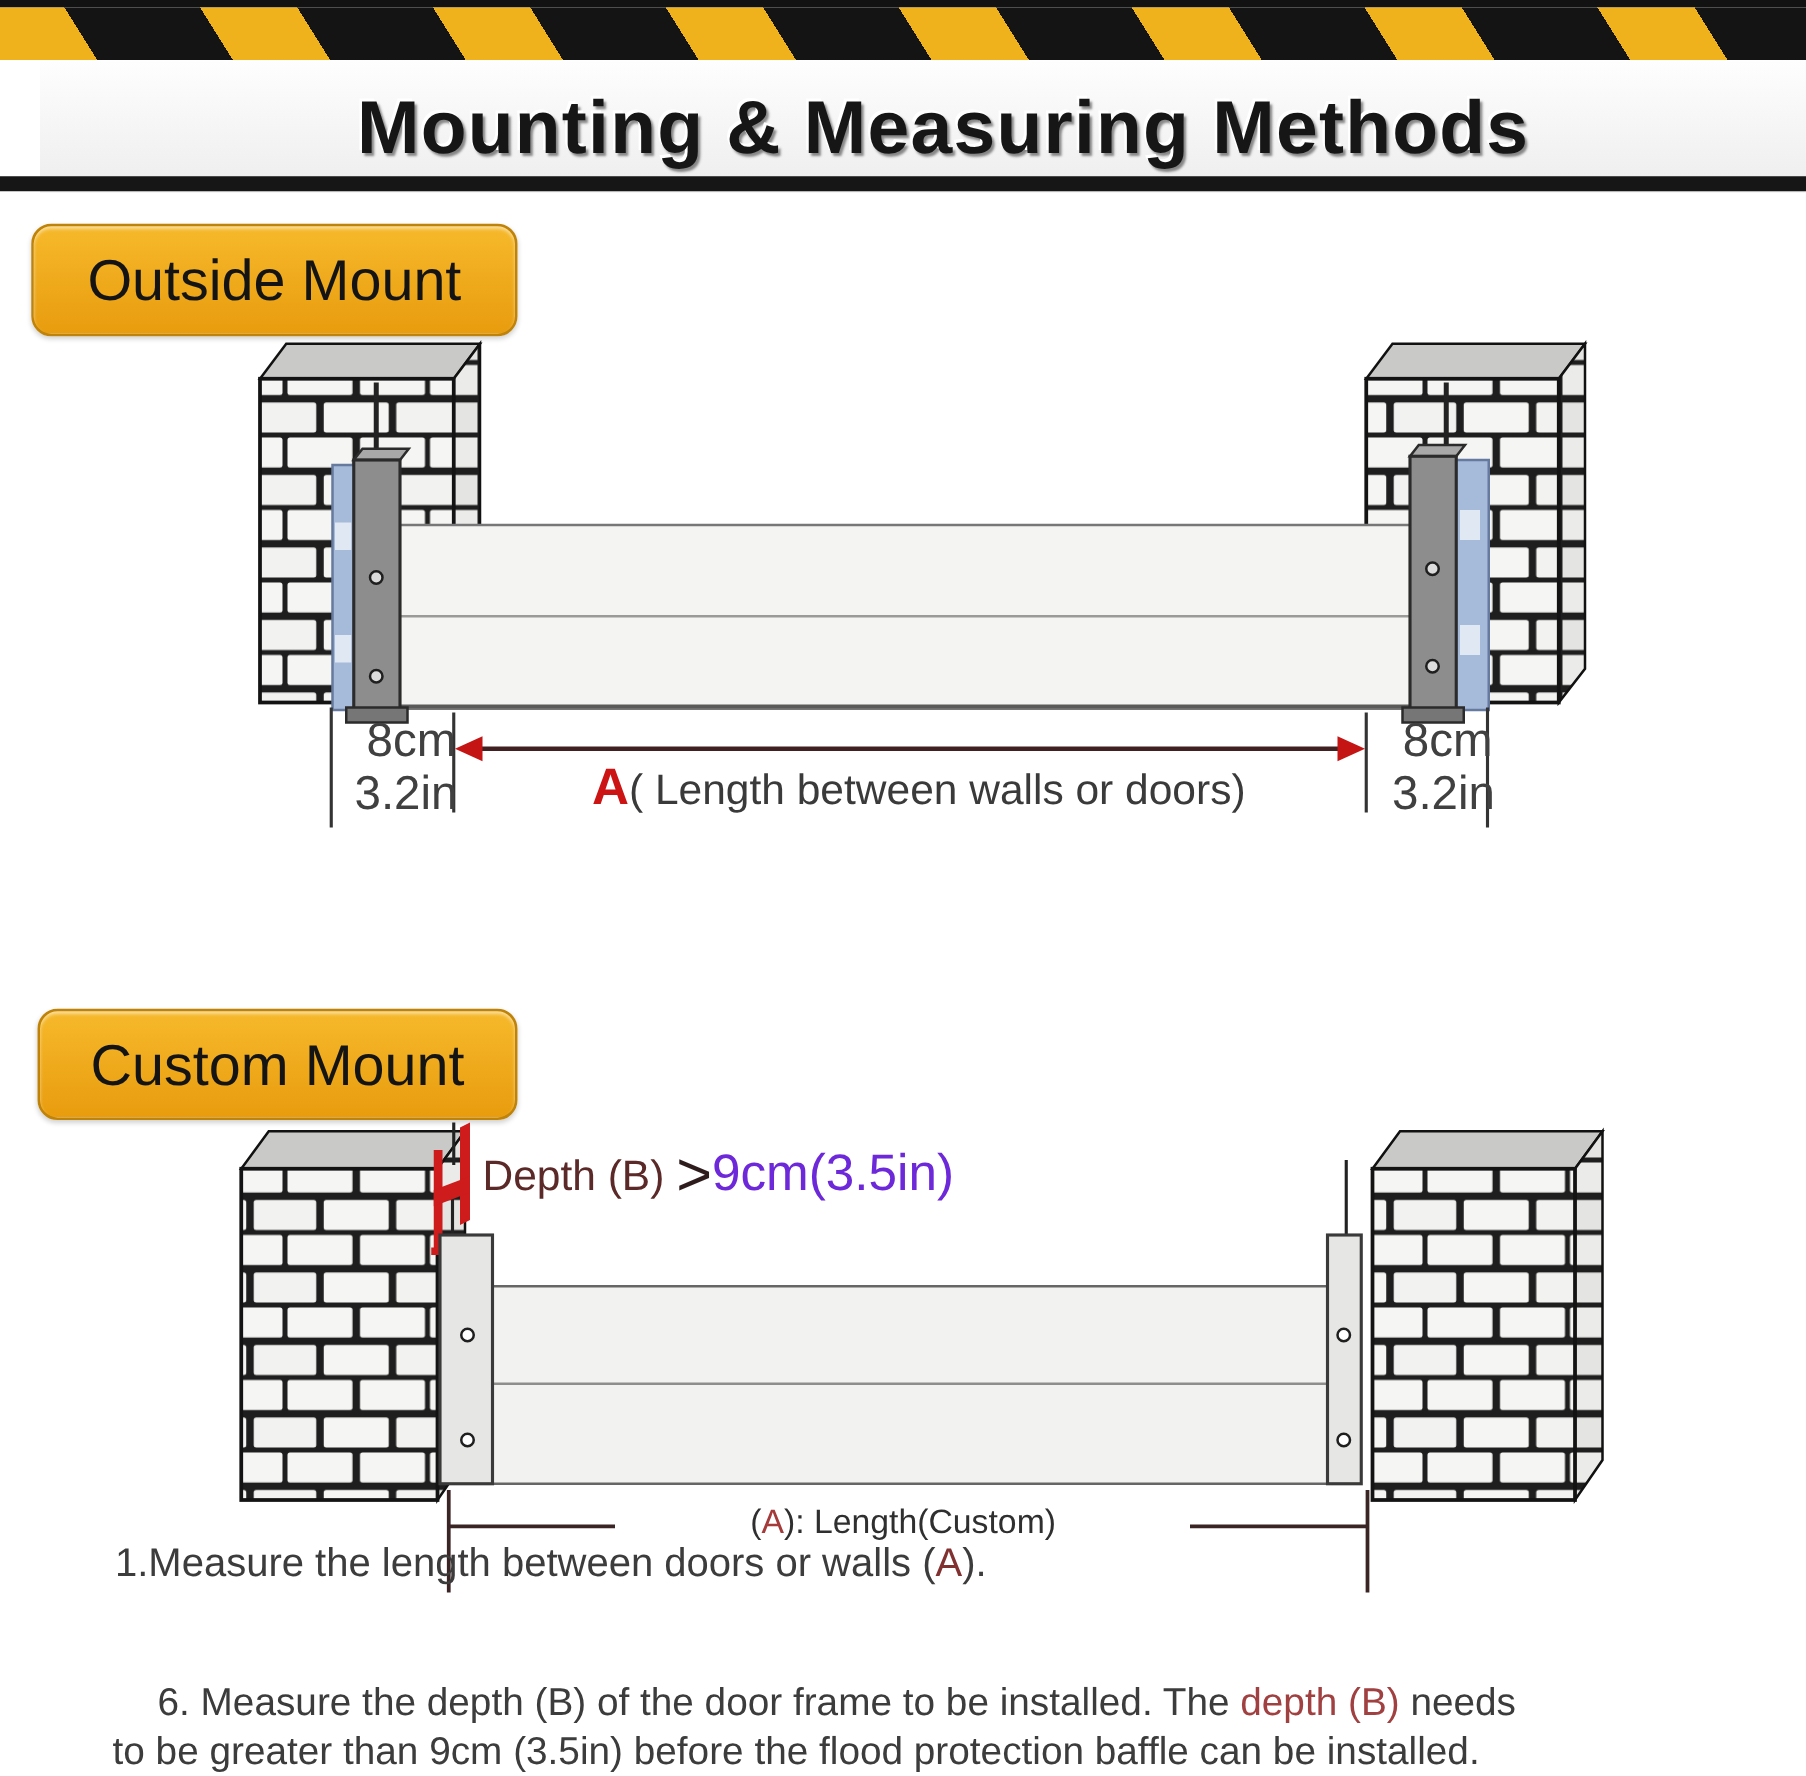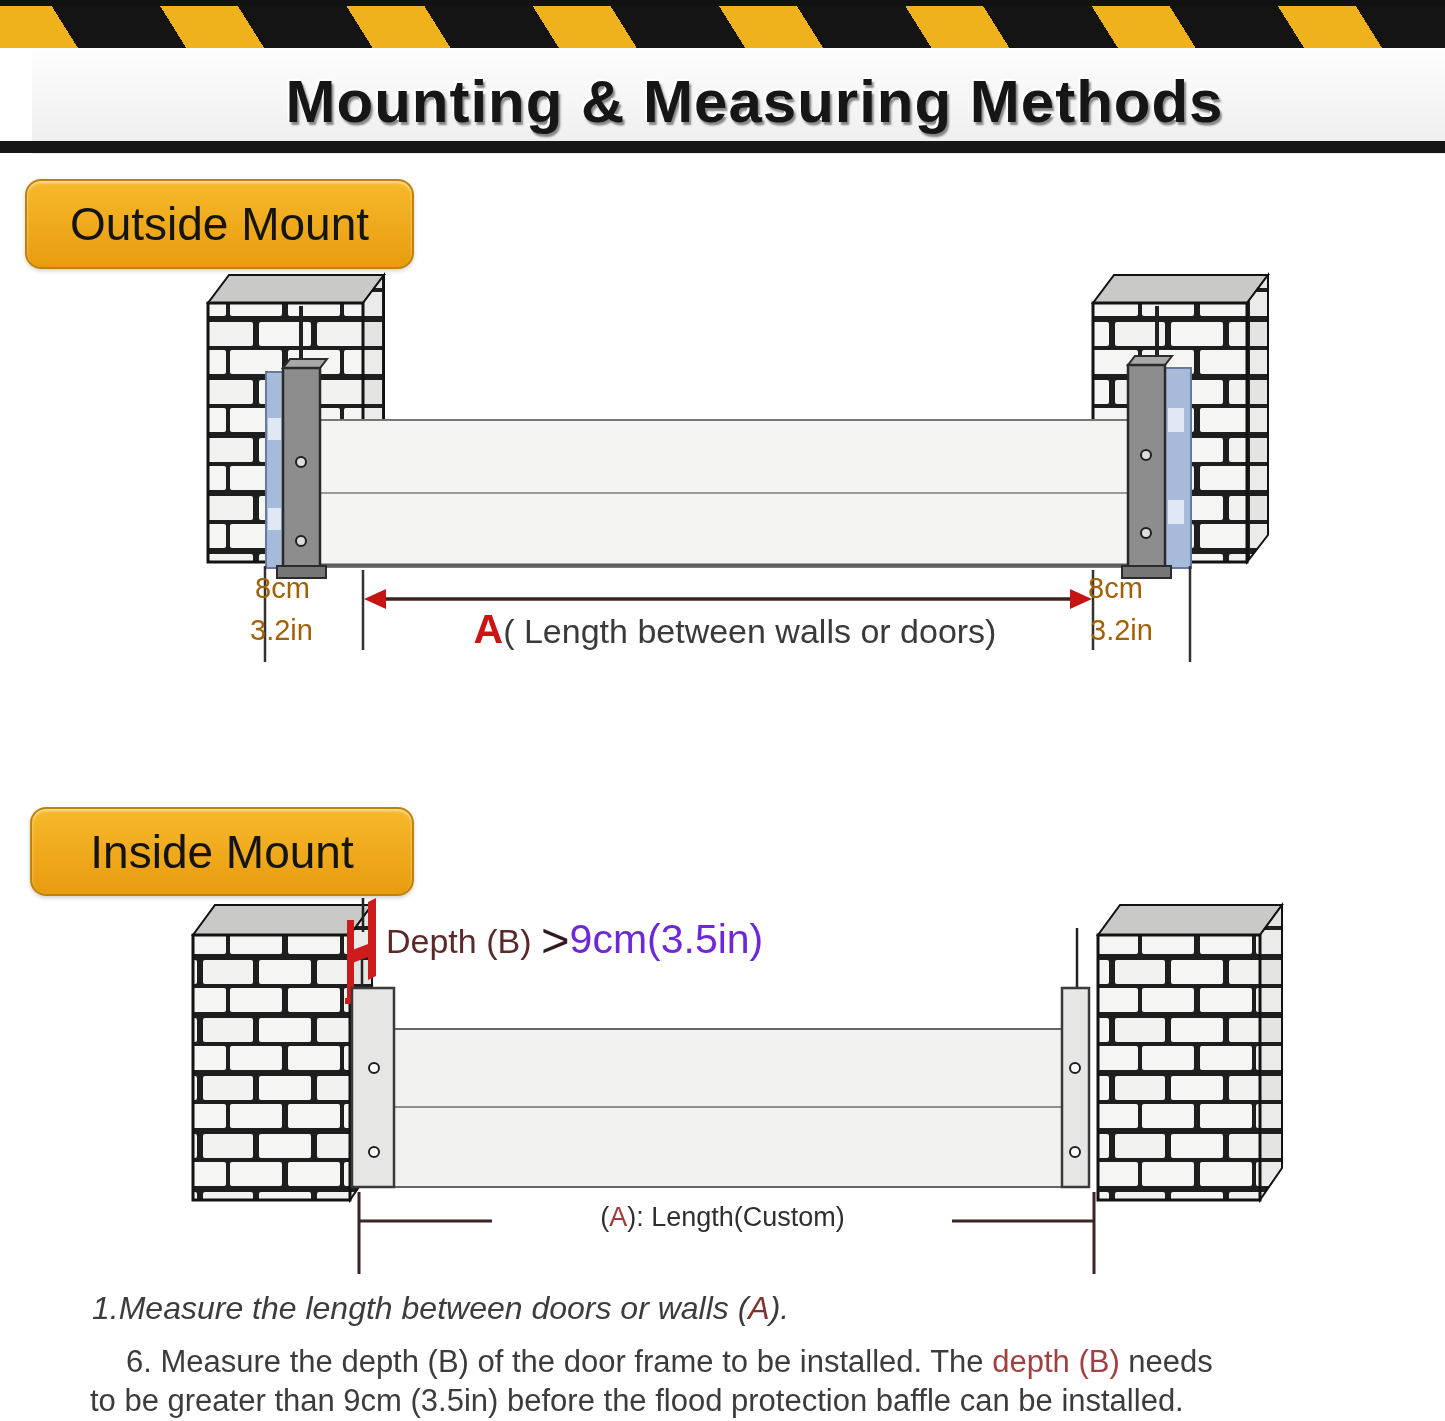--- a/index.html
+++ b/index.html
@@ -18,21 +18,21 @@
   .hdr-black-bottom{left:0;top:141px;width:1445px;height:12px;background:#161616;}
 
   
   .badge{background:linear-gradient(#f6b92b,#e89c0e);border:2px solid #bf830a;border-radius:16px;
      display:flex;align-items:center;justify-content:center;font-size:46px;color:#141414;
      box-shadow:inset 0 2px 3px rgba(255,255,255,.55), 0 2px 4px rgba(0,0,0,.18);}
   .badge-outside{left:25px;top:179px;width:385px;height:86px;}
   .badge-inside{left:30px;top:807px;width:380px;height:85px;}
 
   
-  .dim{font-size:29px;color:#a16207;text-align:left;}
+  .dim{font-size:38px;color:#404040;text-align:right;}
   .span-label{font-size:34px;color:#3a3a3a;text-align:center;white-space:nowrap;}
   .span-label .em{color:#cc1414;font-weight:bold;font-size:41px;}
   .step{font-size:33px;color:#3c3c3c;white-space:nowrap;}
   .step .em{color:#823131;}
   .step-sm{font-size:31px;}
   .depth-label{white-space:nowrap;}
   .depth-label .d1{font-size:34px;color:#5c2929;}
   .depth-label .d2{font-size:49px;color:#2e1c1c;vertical-align:-4px;}
   .depth-label .d3{font-size:41px;color:#6d28d9;}
   .len-label{font-size:27px;color:#2f2f2f;text-align:center;white-space:nowrap;}
@@ -133,21 +133,21 @@
   <div class="abs dim" style="left:255px;top:572px;width:110px;">8cm</div>
   <div class="abs dim" style="left:250px;top:614px;width:116px;">3.2in</div>
   <div class="abs span-label" style="left:380px;top:606px;width:710px;">
     <span class="em">A</span><span>( Length between walls or doors)</span>
   </div>
   <div class="abs dim" style="left:1088px;top:572px;width:106px;">8cm</div>
   <div class="abs dim" style="left:1090px;top:614px;width:106px;">3.2in</div>
 
 
   <div class="abs badge badge-inside">
-    <span>Inside Mount</span>
+    <span>Custom Mount</span>
   </div>
 
   <svg class="abs" style="left:0;top:895px;" width="1445" height="385" viewBox="0 895 1445 385">
 
     <g>
       <polygon points="193,935 350,935 372,905 215,905" fill="#c9c9c7" stroke="#111" stroke-width="2"></polygon>
       <polygon points="350,935 372,905 372,1168 350,1200" fill="url(#pside)" stroke="#111" stroke-width="2"></polygon>
       <rect x="193" y="935" width="157" height="265" fill="url(#pbrick)" stroke="#131313" stroke-width="3"></rect>
       <line x1="363" y1="898" x2="363" y2="932" stroke="#222" stroke-width="2.5"></line>
       <line x1="362" y1="955" x2="362" y2="990" stroke="#222" stroke-width="2.5"></line>
@@ -191,21 +191,21 @@
     </g>
   </svg>
 
   <div class="abs depth-label" style="left:386px;top:912px;">
     <span class="d1">Depth (B) </span><span class="d2">&gt;</span><span class="d3">9cm(3.5in)</span>
   </div>
   <div class="abs len-label" style="left:420px;top:1202px;width:605px;">
     <span>(</span><span class="em">A</span><span>): Length(Custom)</span>
   </div>
 
-  <div class="abs step" style="left:92px;top:1290px;font-size:32px;font-style:italic;">
+  <div class="abs step" style="left:92px;top:1232px;font-size:32px;">
     <span>1.Measure the length between doors or walls (</span><span class="em">A</span><span>).</span>
   </div>
   <div class="abs step step-sm" style="left:126px;top:1344px;">
     <span>6. Measure the depth (B) of the door frame to be installed. The </span><span class="em" style="color:#a04040;">depth (B)</span><span> needs</span>
   </div>
   <div class="abs step step-sm" style="left:90px;top:1383px;">
     <span>to be greater than 9cm (3.5in) before the flood protection baffle can be installed.</span>
   </div>
 
 </div>

